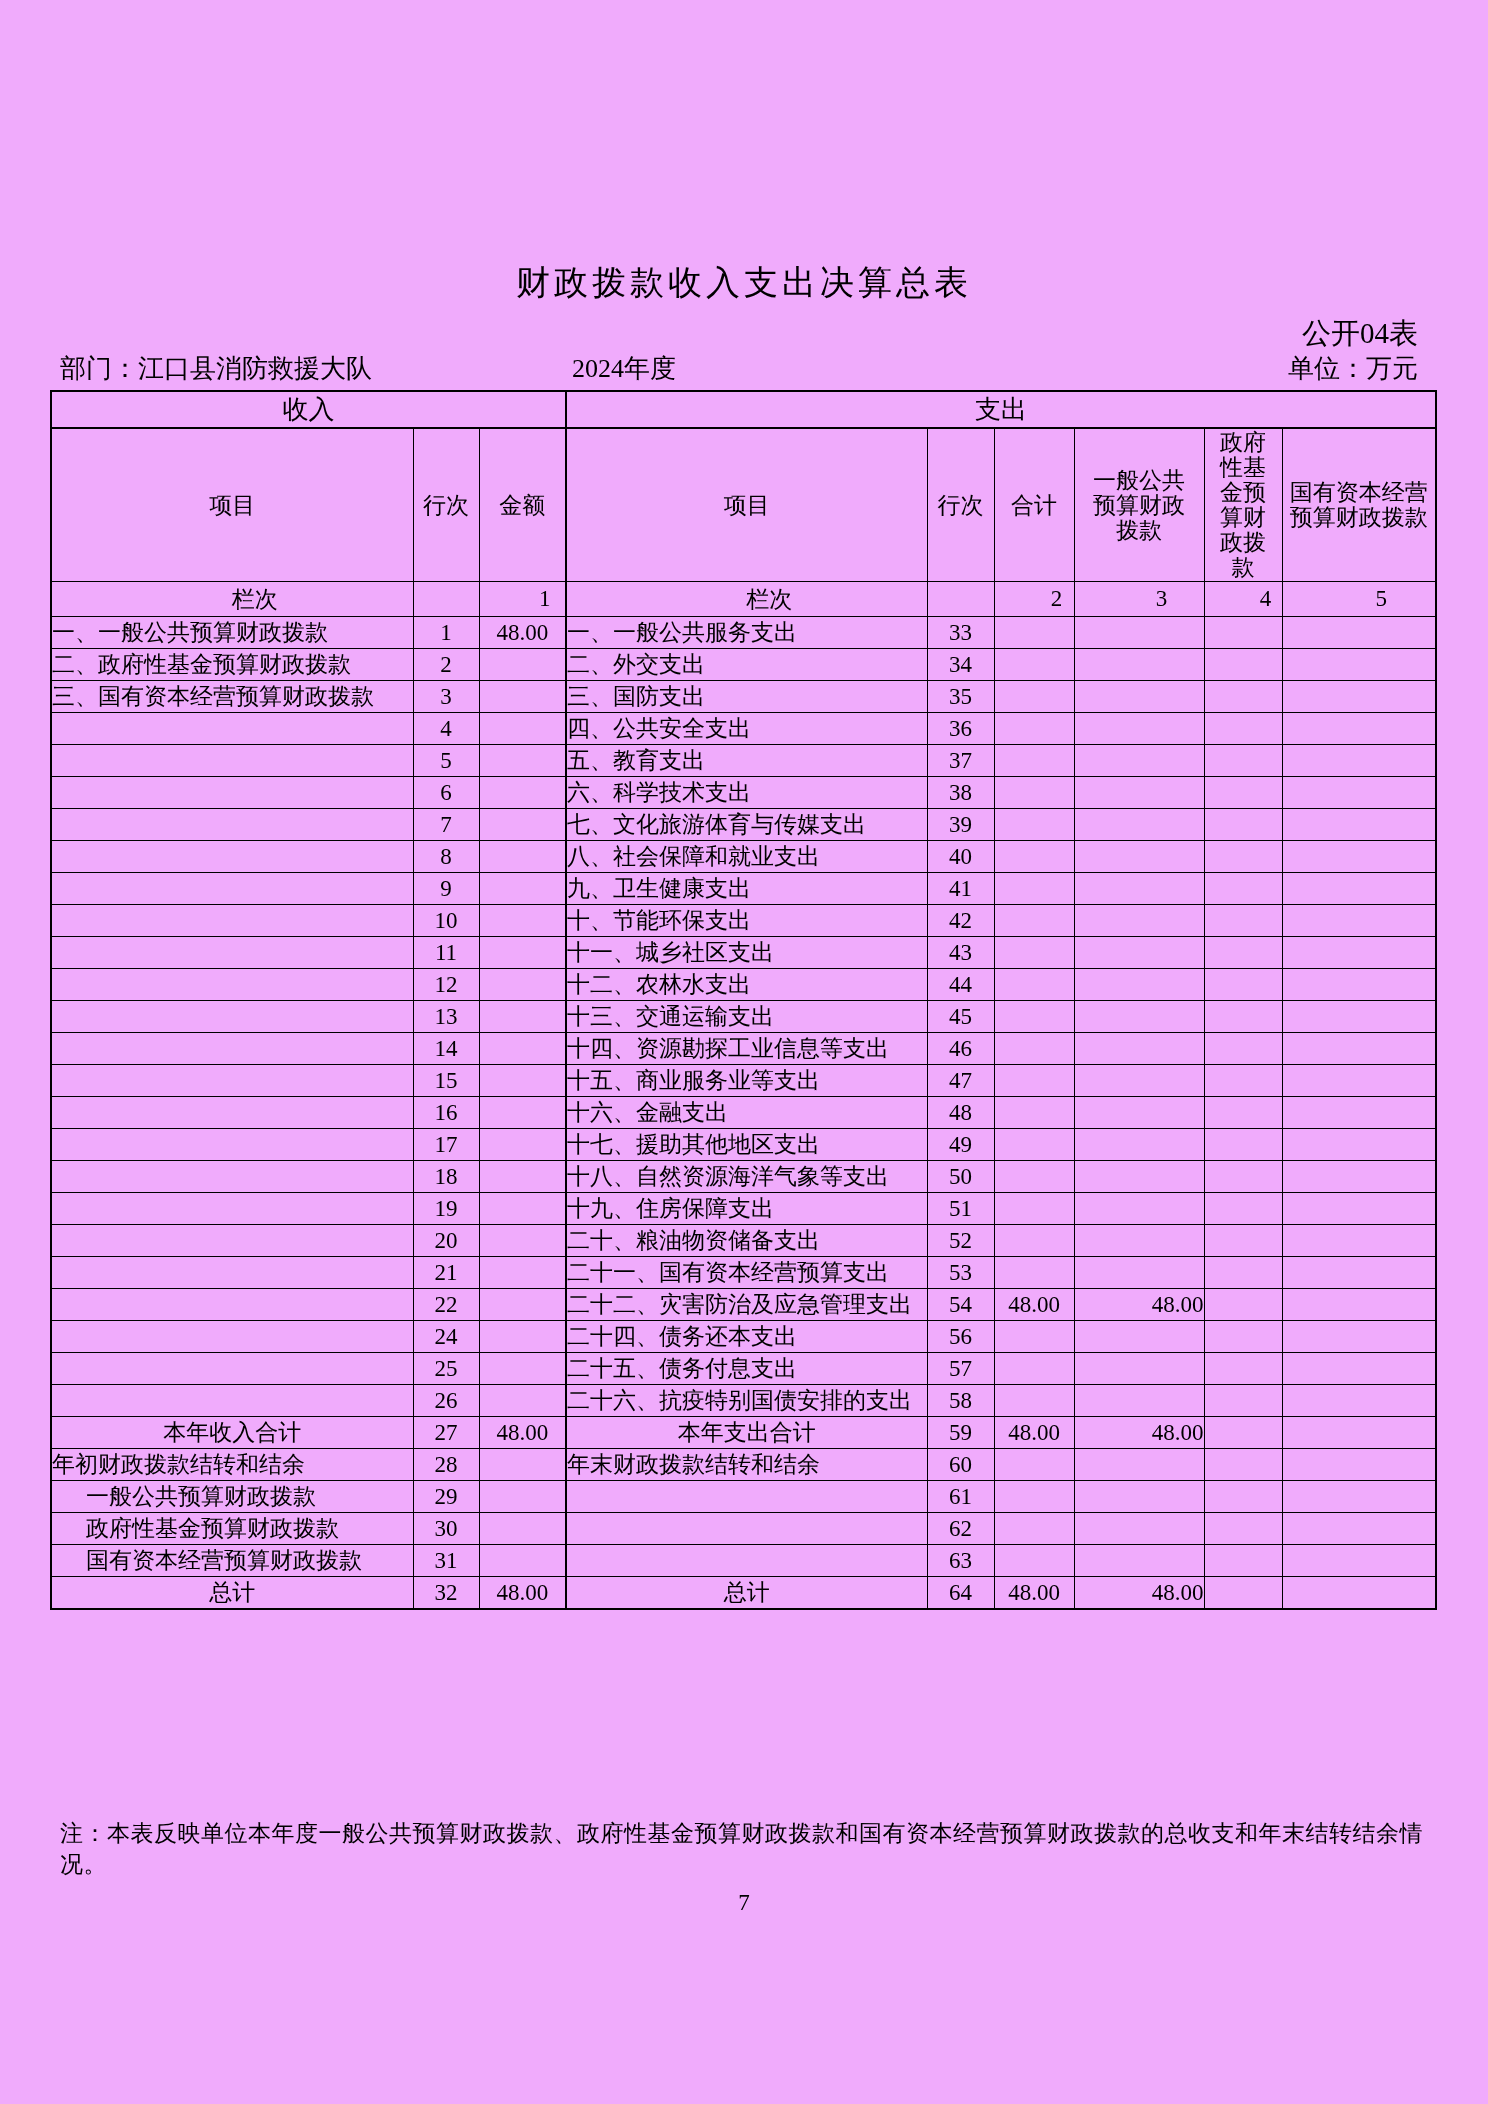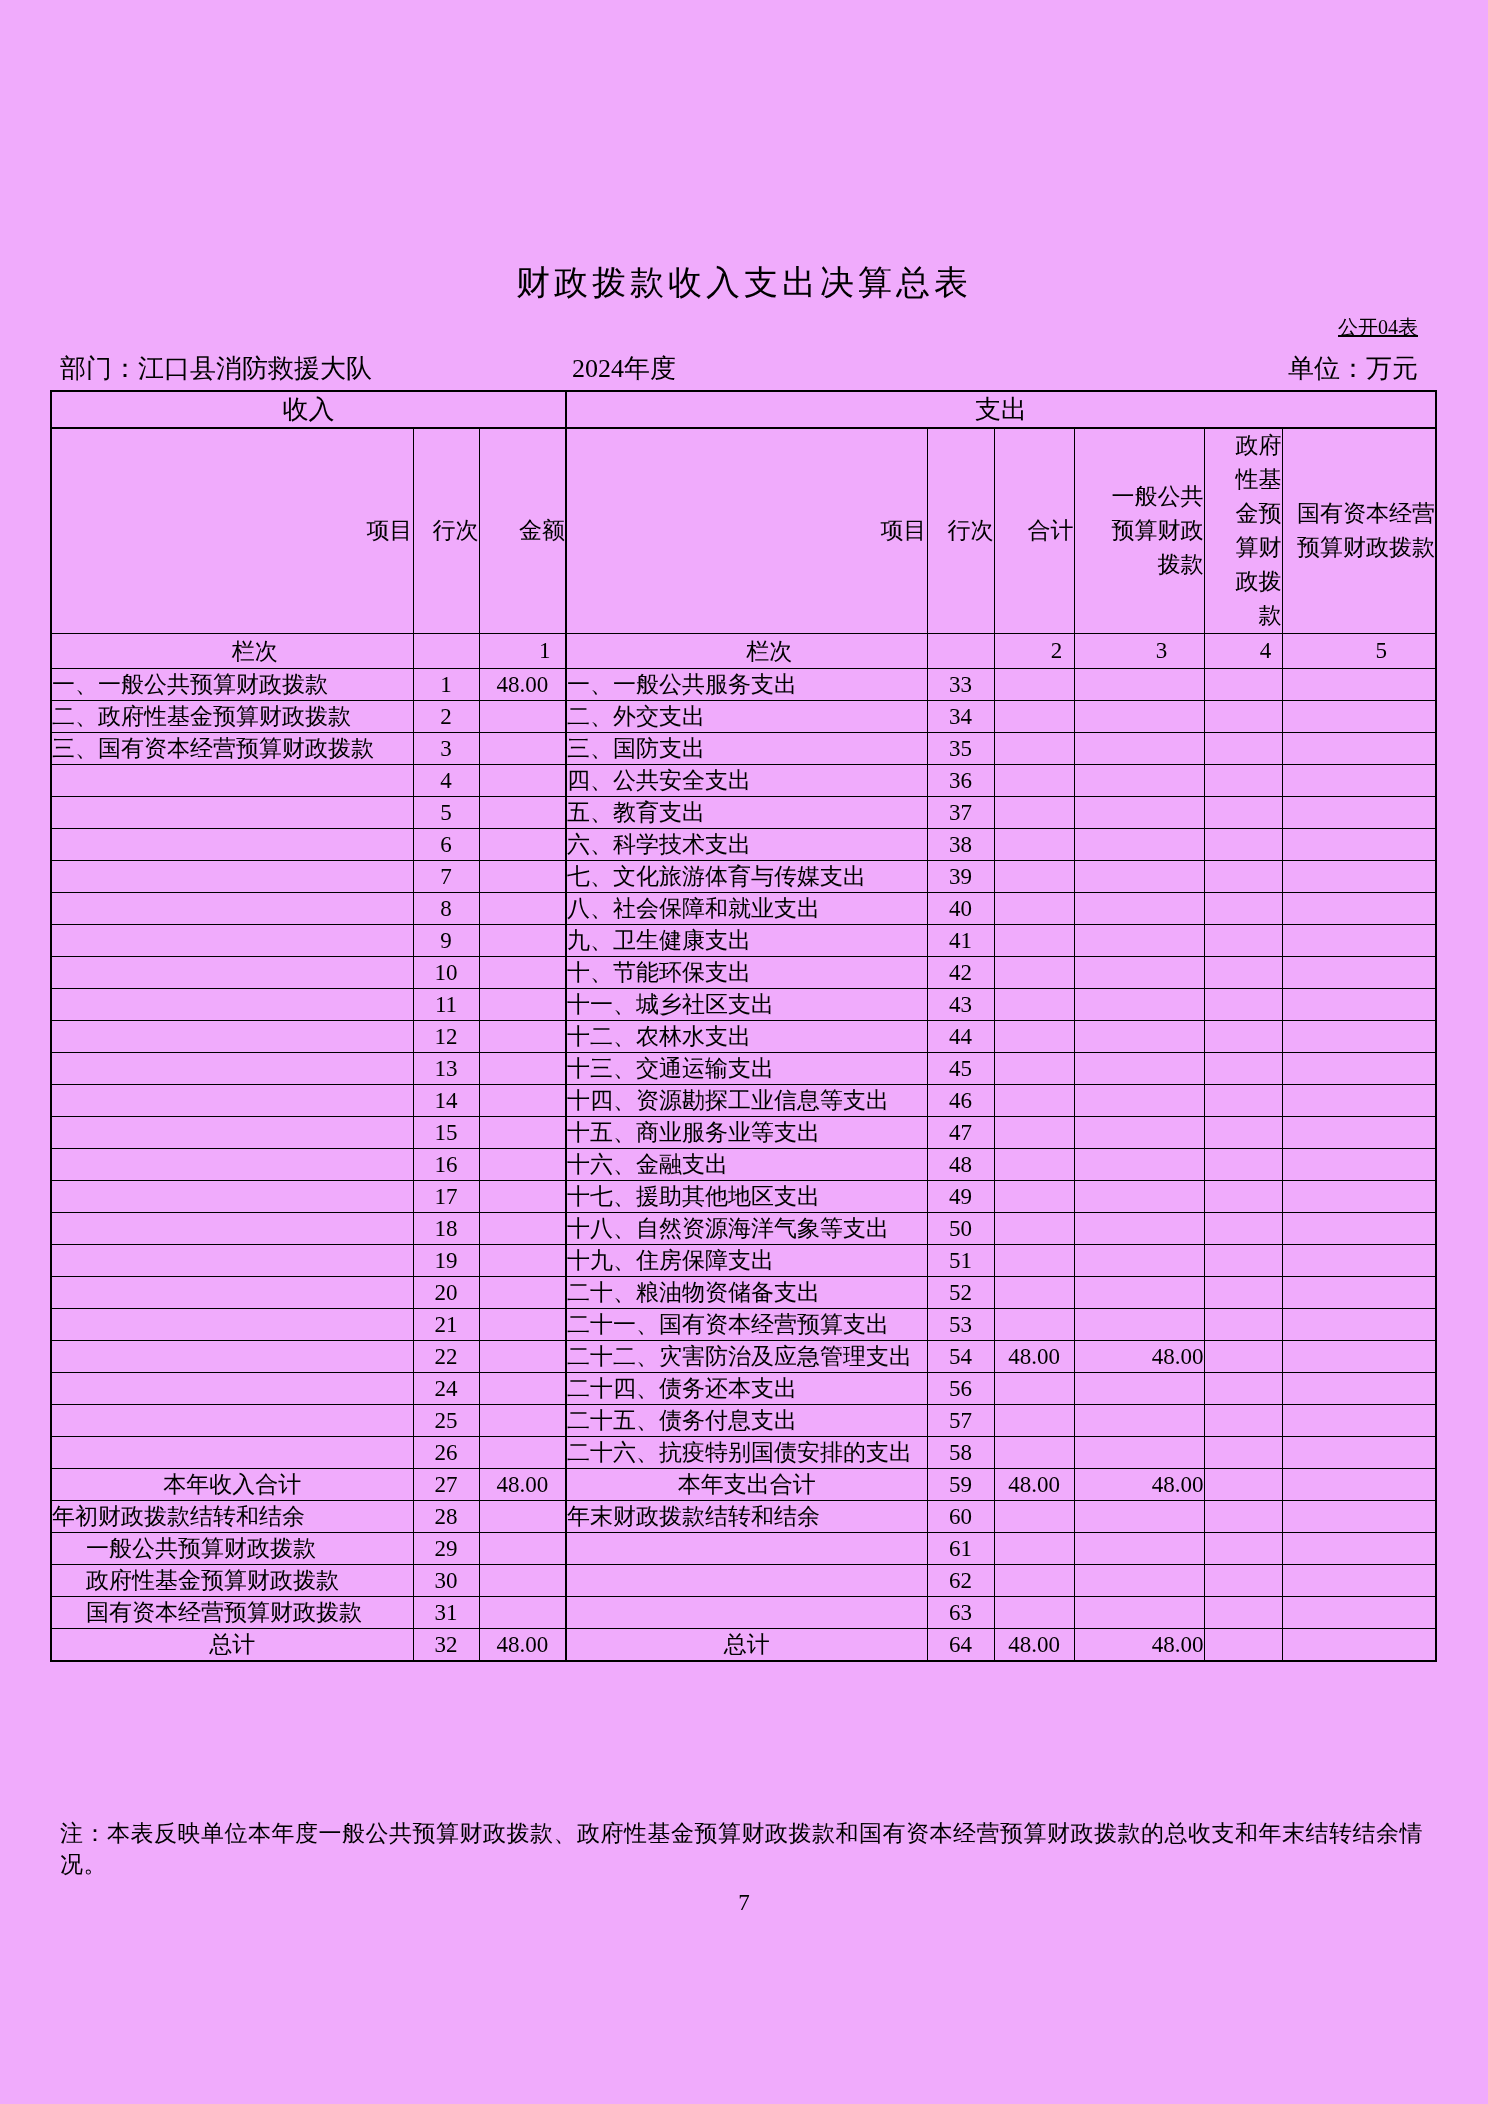--- a/index.html
+++ b/index.html
@@ -11,22 +11,21 @@
     font-family:"Liberation Serif","DejaVu Serif",serif;
     color:#000;
     overflow:hidden;
   }
   .title{
     position:absolute;top:260px;left:0;width:100%;
     text-align:center;font-size:34px;letter-spacing:4px;
   }
   .table-code{
     position:absolute;top:314px;right:70px;
-    font-size:20px;
-    text-decoration:underline;
+    font-size:29px;
   }
   .dept{position:absolute;top:351px;left:60px;font-size:26px;}
   .year{position:absolute;top:351px;left:572px;font-size:26px;}
   .unit{position:absolute;top:351px;right:70px;font-size:26px;}
 
   table.main{
     position:absolute;top:390px;left:50px;
     width:1385px;
     border-collapse:collapse;table-layout:fixed;
     border:2.5px solid #000;
@@ -40,24 +39,24 @@
   }
   tr.sec-row th{
     height:33px;
     font-size:26px;
     text-align:center;
     border-bottom:2.8px solid #000;
   }
   tr.sec-row th.expense-side{border-left:2.5px solid #000;}
   tr.hdr-row th{
     height:152px;
-    text-align:right;
+    text-align:center;
     vertical-align:middle;
     white-space:pre-line;
-    line-height:34px;
+    line-height:25px;
   }
   tr.colnum-row td{height:34px;text-align:center;padding-left:45px;}
   tr.hdr-row th:nth-child(4),
   tr.colnum-row td:nth-child(4),
   tbody.grid td:nth-child(4){border-left:2.5px solid #000;}
   tbody.grid tr{height:25px;}
   tbody.grid td{vertical-align:middle;}
   td.item{text-align:left;padding-left:12px;}
   td.item.center{text-align:center;padding-left:0;}
   td.item.indent{padding-left:34px;margin-left:32px;}

